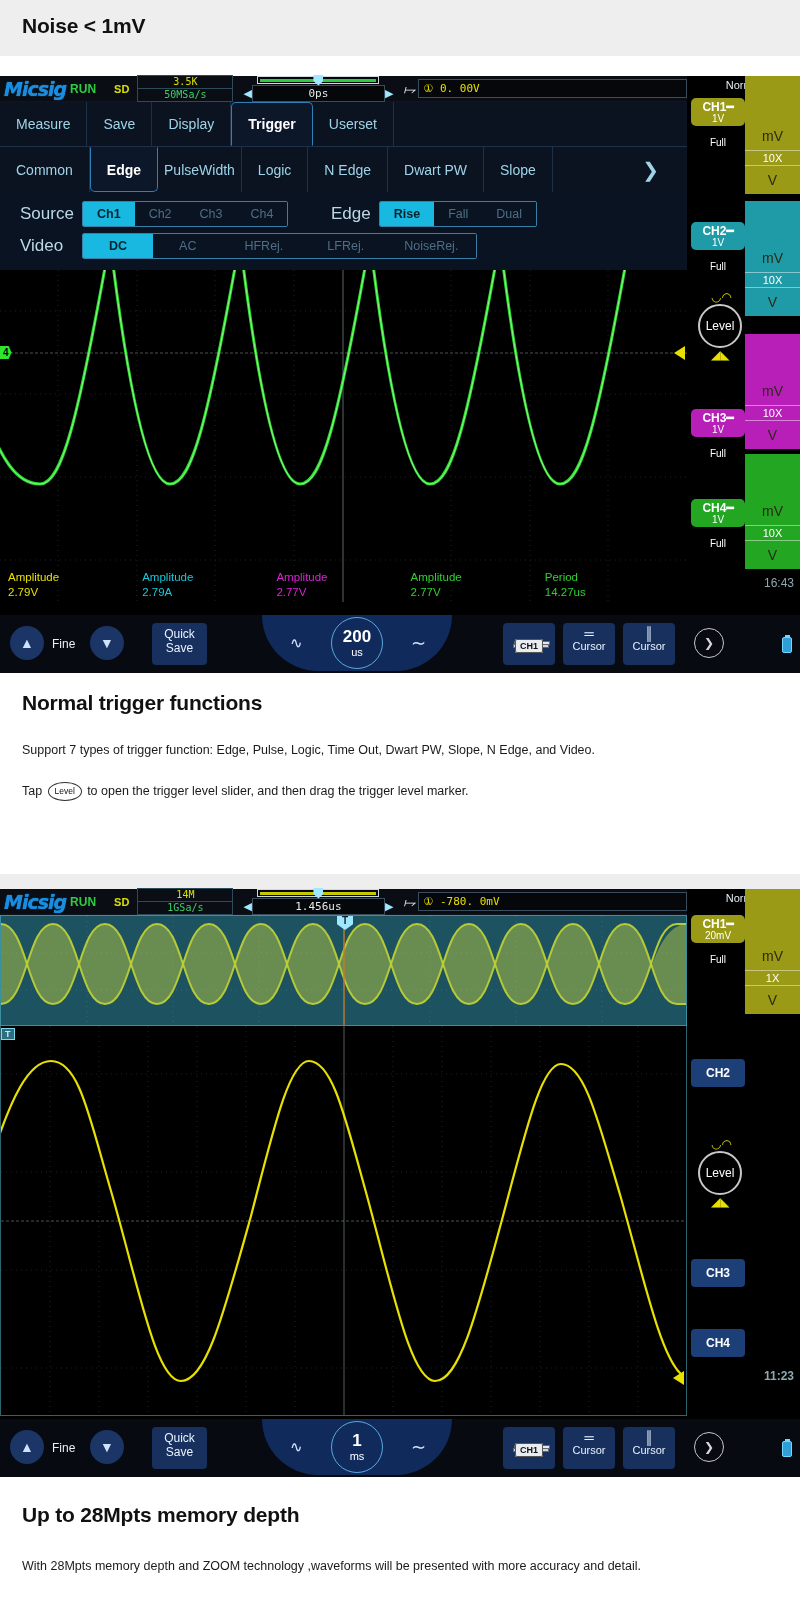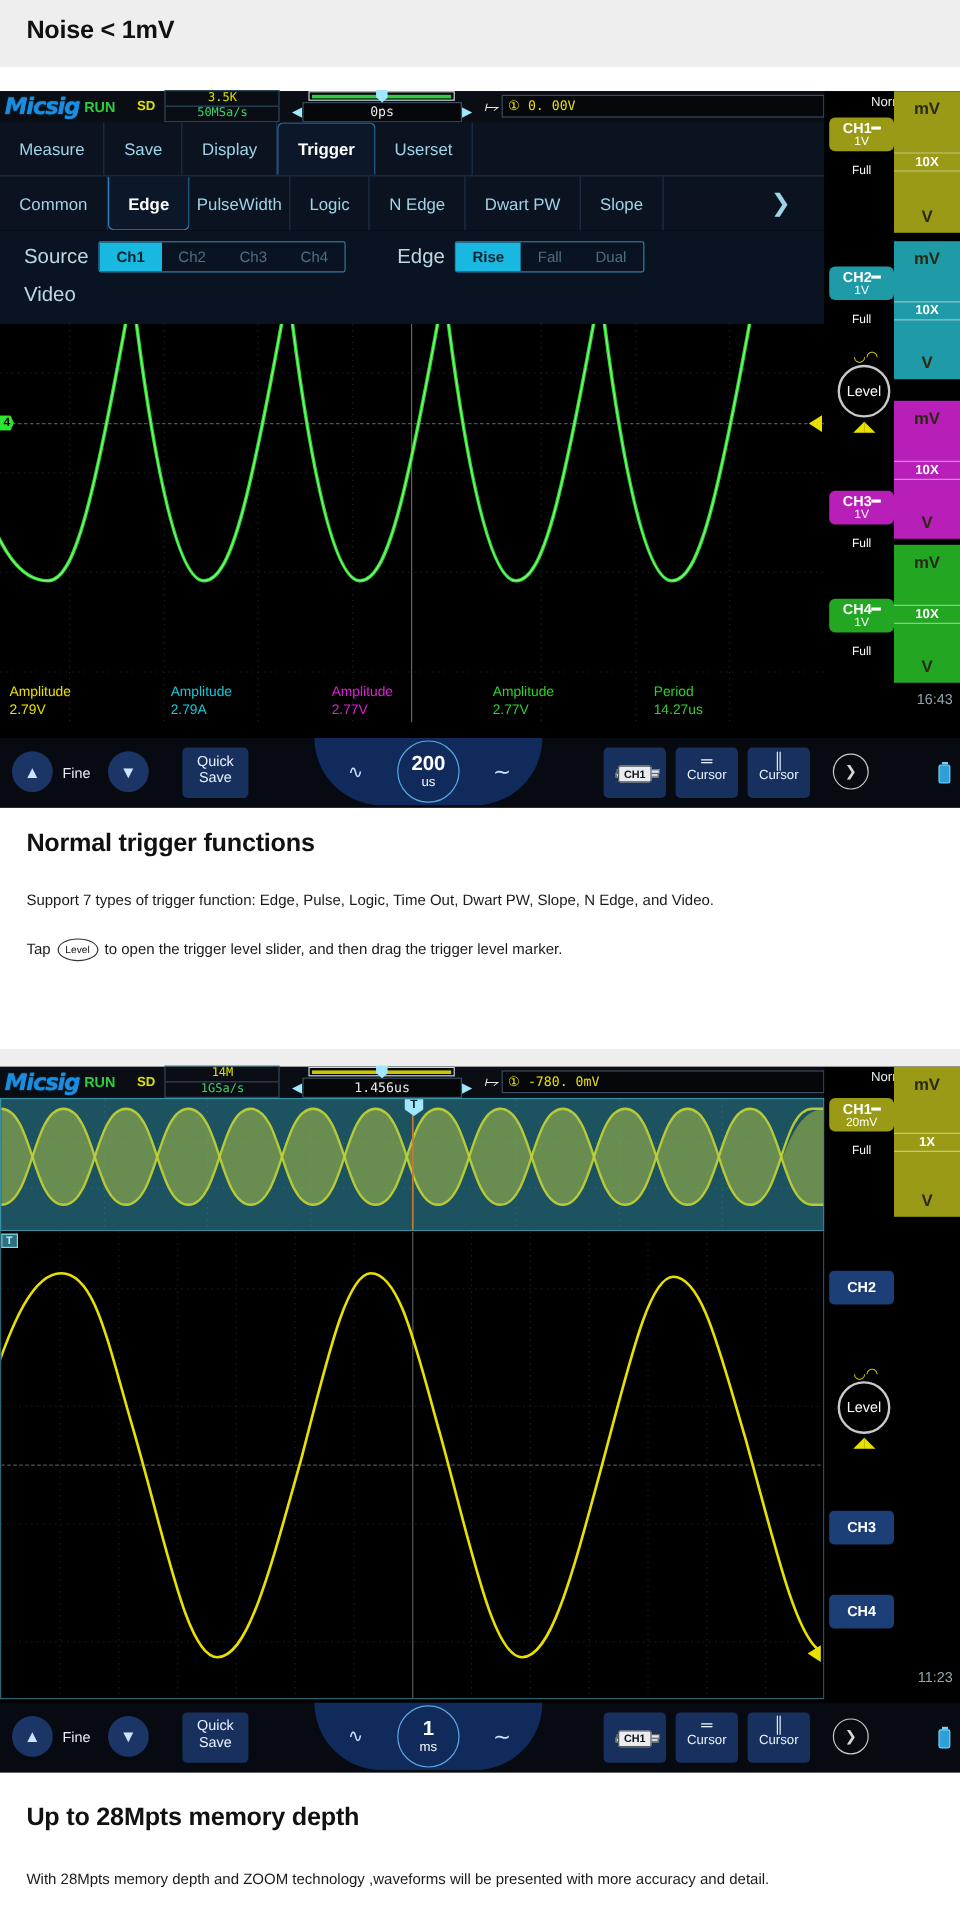--- a/index.html
+++ b/index.html
@@ -122,22 +122,22 @@
   .normal-lbl { color:#e6eef2; font-size:11px; text-align:center; padding:3px 0 2px; }
   .chbtn {
     position:absolute; left:4px; width:54px; border-radius:5px;
     text-align:center; color:#fff; line-height:1.05; padding:3px 0 2px;
   }
   .chbtn .cname { font-size:12px; font-weight:bold; }
   .chbtn .cval { font-size:10px; }
   .chfull { position:absolute; left:4px; width:54px; text-align:center; color:#fff; font-size:10px; }
   .sidestack {
     position:absolute; right:0; width:55px; display:flex;
-    flex-direction:column; align-items:center; justify-content:space-between;
-    color:#2a2a12; font-weight:bold;
+    flex-direction:column; align-items:center; justify-content:flex-end;
+    color:#2a2a12; font-weight:normal;
   }
   .sidestack .sv { font-size:14px; padding:6px 0; width:100%; text-align:center; }
   .sidestack .sx { font-size:11px; width:100%; text-align:center; border-top:1px solid rgba(255,255,255,.45); border-bottom:1px solid rgba(255,255,255,.45); padding:1px 0;}
   .chplain {
     position:absolute; left:4px; width:54px; background:#1d3f78;
     border-radius:4px; color:#fff; font-size:12px; text-align:center;
     padding:7px 0; font-weight:bold;
   }
   .levelknob {
     position:absolute; left:11px; width:44px; height:44px;
@@ -292,20 +292,27 @@
         <span class="slabel">Edge</span>
         <div class="seg">
           <div class="opt on">Rise</div>
           <div class="opt">Fall</div>
           <div class="opt">Dual</div>
         </div>
       </div>
     </div>
     <div class="srow">
       <span class="slabel">Video</span>
+      <div class="seg">
+        <div class="opt on" style="padding:5px 26px;">DC</div>
+        <div class="opt" style="padding:5px 26px;">AC</div>
+        <div class="opt" style="padding:5px 22px;">HFRej.</div>
+        <div class="opt" style="padding:5px 22px;">LFRej.</div>
+        <div class="opt" style="padding:5px 18px;">NoiseRej.</div>
+      </div>
     </div>
   </div>
 
   <div class="grat" style="width:687px;height:332px;">
     <svg width="687" height="332" viewBox="0 0 687 332" style="position:absolute;inset:0;">
       <g stroke="#5d6f78" stroke-width="1" opacity="0.30" stroke-dasharray="1 4">
         <line x1="0" y1="41" x2="687" y2="41"></line>
         <line x1="0" y1="124" x2="687" y2="124"></line>
         <line x1="0" y1="207" x2="687" y2="207"></line>
         <line x1="0" y1="290" x2="687" y2="290"></line>
@@ -597,21 +604,21 @@
         <span>Level</span>
       </div>
       <div class="lvl-car" style="top:306px;">◢◣</div>
 
       <div class="chplain" style="top:370px;">
         <span>CH3</span>
       </div>
       <div class="chplain" style="top:440px;">
         <span>CH4</span>
       </div>
-      <div class="clock" style="top:502px;">11:23</div>
+      <div class="clock" style="top:480px;font-weight:bold;">11:23</div>
     </div>
   </div>
 
   <div class="toolbar" style="position:absolute;left:0;right:0;bottom:0;height:58px;">
     <div class="circbtn" style="left:10px;top:11px;">
       <span>▲</span>
     </div>
     <div class="finetxt" style="left:52px;top:22px;">Fine</div>
     <div class="circbtn" style="left:90px;top:11px;">
       <span>▼</span>

